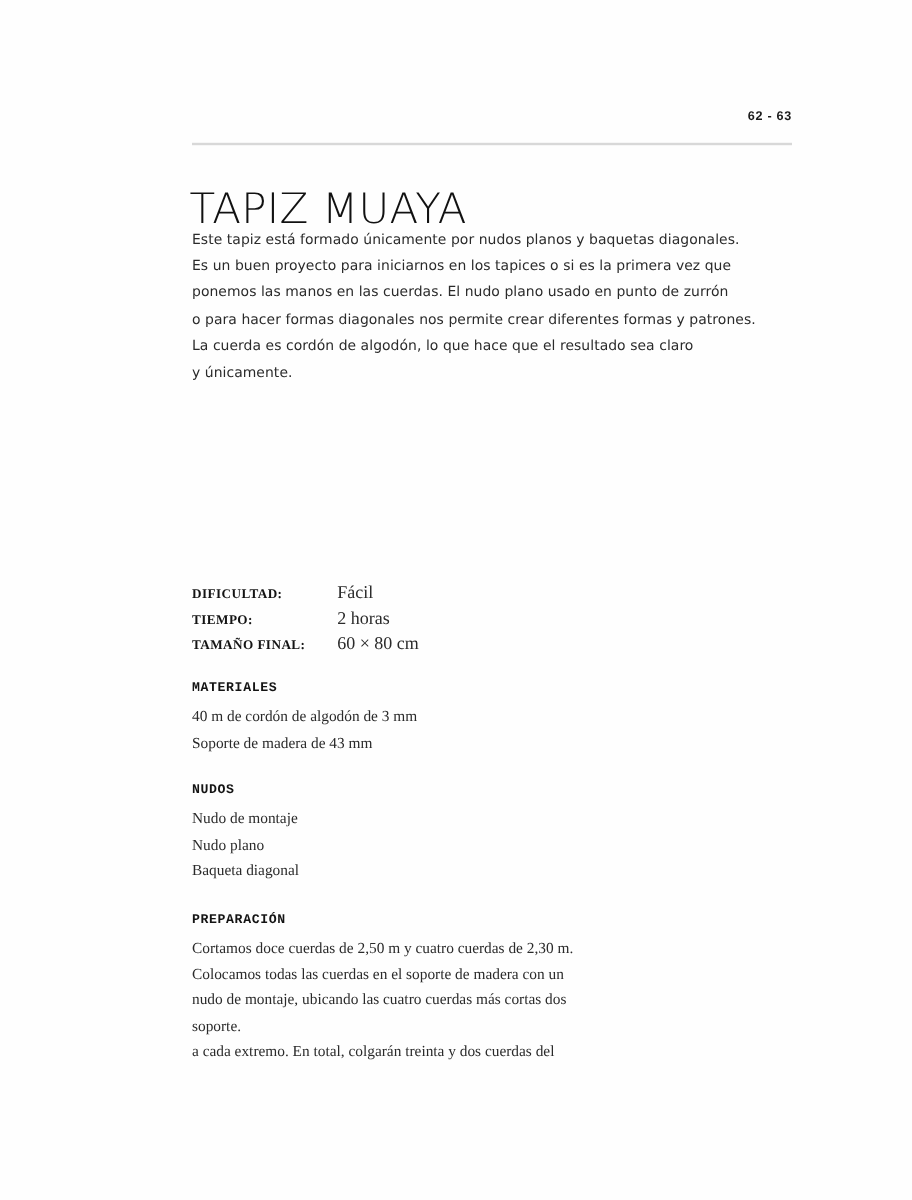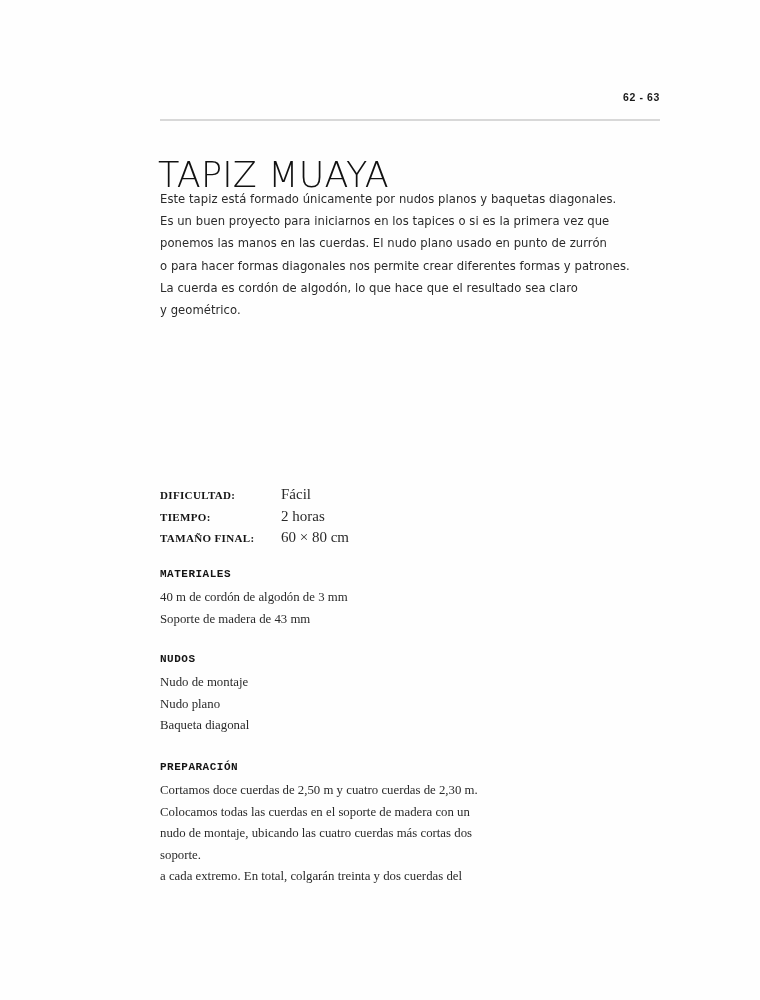--- a/index.html
+++ b/index.html
@@ -162,21 +162,21 @@
   <div class="header-rule"></div>
 
   <h1 class="project-title">TAPIZ MUAYA</h1>
 
   <div class="intro">
     <div class="intro-line">Este tapiz está formado únicamente por nudos planos y baquetas diagonales.</div>
     <div class="intro-line">Es un buen proyecto para iniciarnos en los tapices o si es la primera vez que</div>
     <div class="intro-line">ponemos las manos en las cuerdas. El nudo plano usado en punto de zurrón</div>
     <div class="intro-line">o para hacer formas diagonales nos permite crear diferentes formas y patrones.</div>
     <div class="intro-line">La cuerda es cordón de algodón, lo que hace que el resultado sea claro</div>
-    <div class="intro-line">y geométrico.</div>
+    <div class="intro-line">y únicamente.</div>
   </div>
 
   <div class="specs">
     <div class="spec-row">
       <div class="spec-label">DIFICULTAD:</div>
       <div class="spec-value">Fácil</div>
     </div>
     <div class="spec-row">
       <div class="spec-label">TIEMPO:</div>
       <div class="spec-value">2 horas</div>

